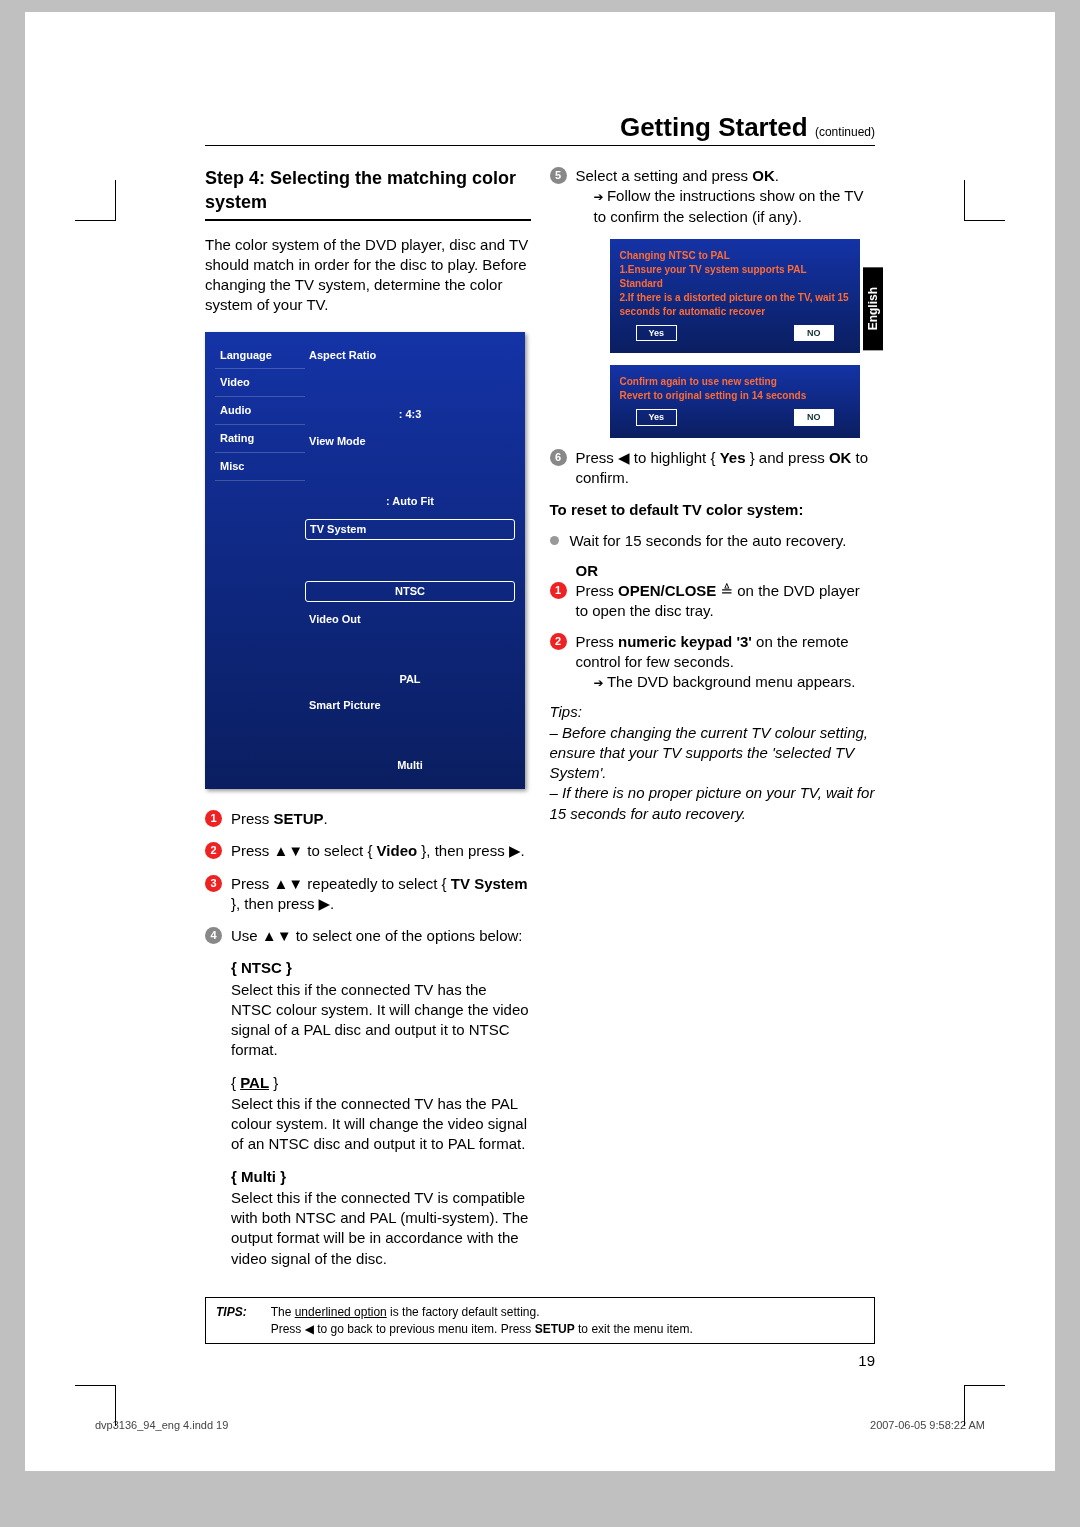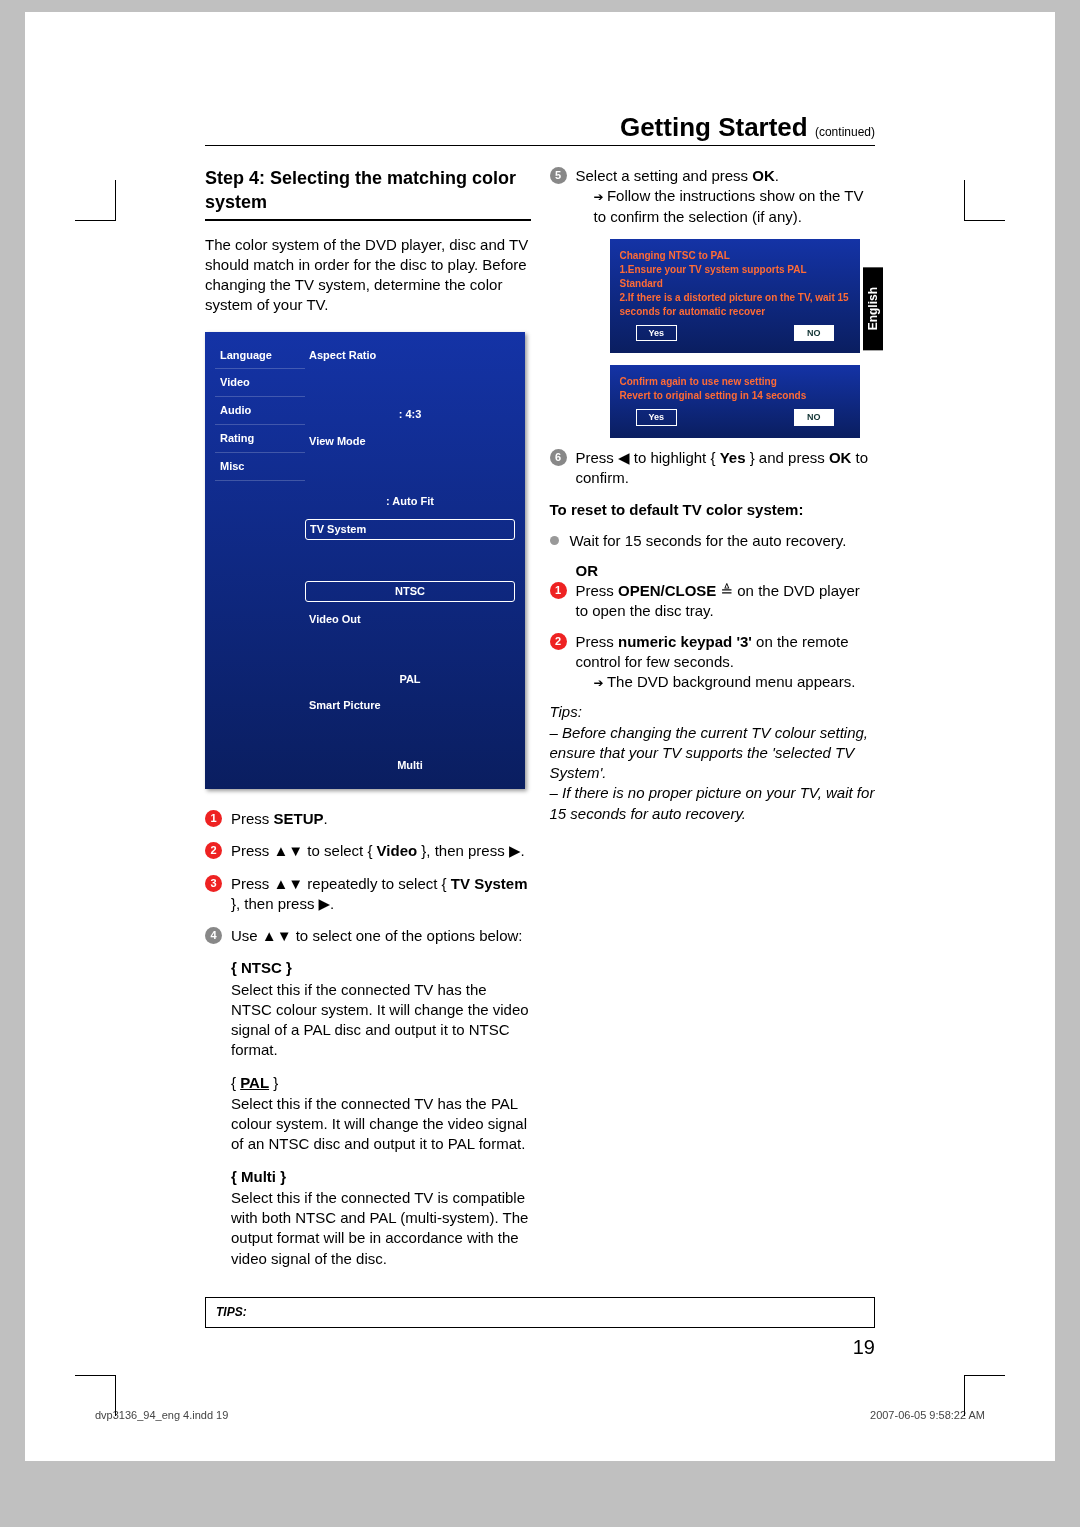--- a/index.html
+++ b/index.html
@@ -194,21 +194,21 @@
     font-size: 12px;
     padding: 6px 10px;
     margin-top: 16px;
     display: flex;
     gap: 24px;
     line-height: 1.4;
   }
   .tipsbox .tl { font-weight: bold; font-style: italic; }
   .pagenum {
     text-align: right;
-    font-size: 20px;
+    font-size: 15px;
     margin-top: 8px;
   }
   .footer {
     display: flex;
     justify-content: space-between;
     font-size: 11px;
     color: #444;
     margin-top: 50px;
   }
   .sub-bullet { padding-left: 18px; }
@@ -358,20 +358,28 @@
           <div>Tips:</div>
           <div>– Before changing the current TV colour setting, ensure that your TV supports the 'selected TV System'.</div>
           <div>– If there is no proper picture on your TV, wait for 15 seconds for auto recovery.</div>
         </div>
 
       </div>
     </div>
 
     <div class="tipsbox">
       <div class="tl">TIPS:</div>
+      <div>
+        <div>
+          <span>The </span><span class="u">underlined option</span><span> is the factory default setting.</span>
+        </div>
+        <div>
+          <span>Press ◀ to go back to previous menu item. Press </span><span class="b">SETUP</span><span> to exit the menu item.</span>
+        </div>
+      </div>
     </div>
 
     <div class="pagenum">19</div>
   </div>
 
   <div class="footer">
     <span>dvp3136_94_eng 4.indd   19</span>
     <span>2007-06-05   9:58:22 AM</span>
   </div>
 </div>

